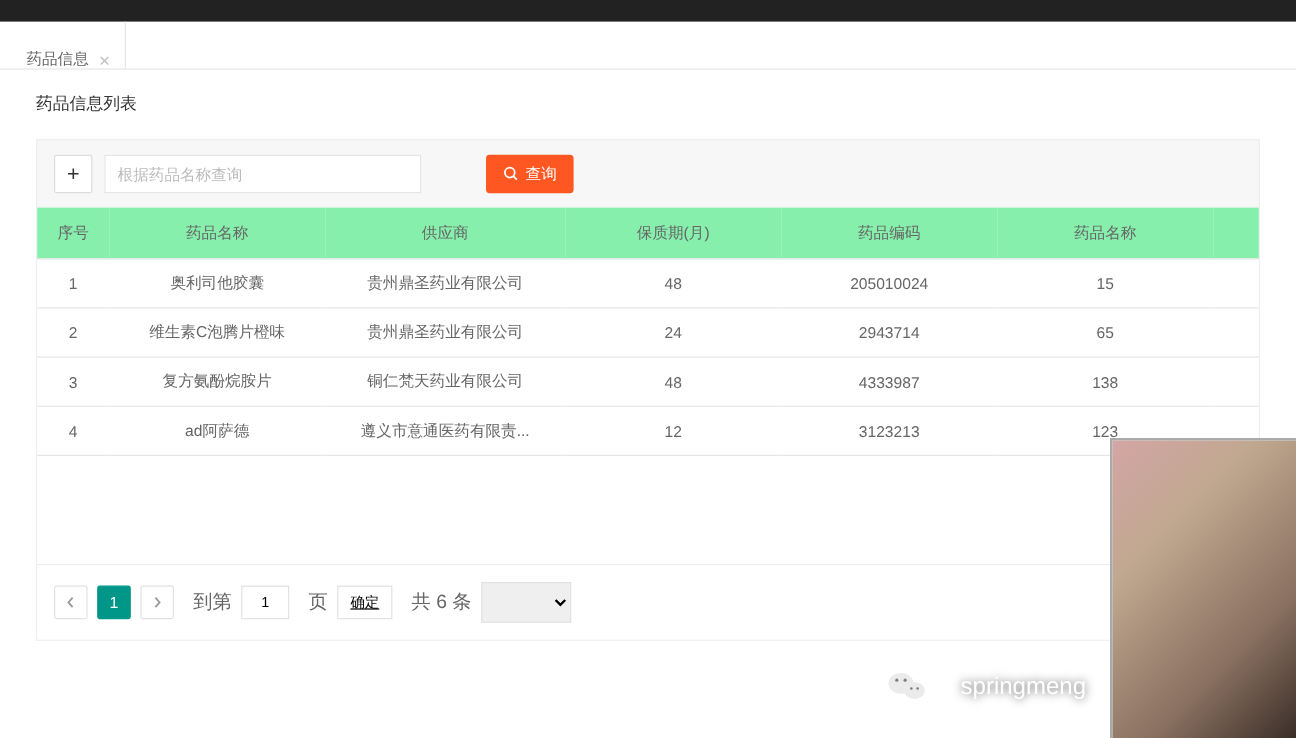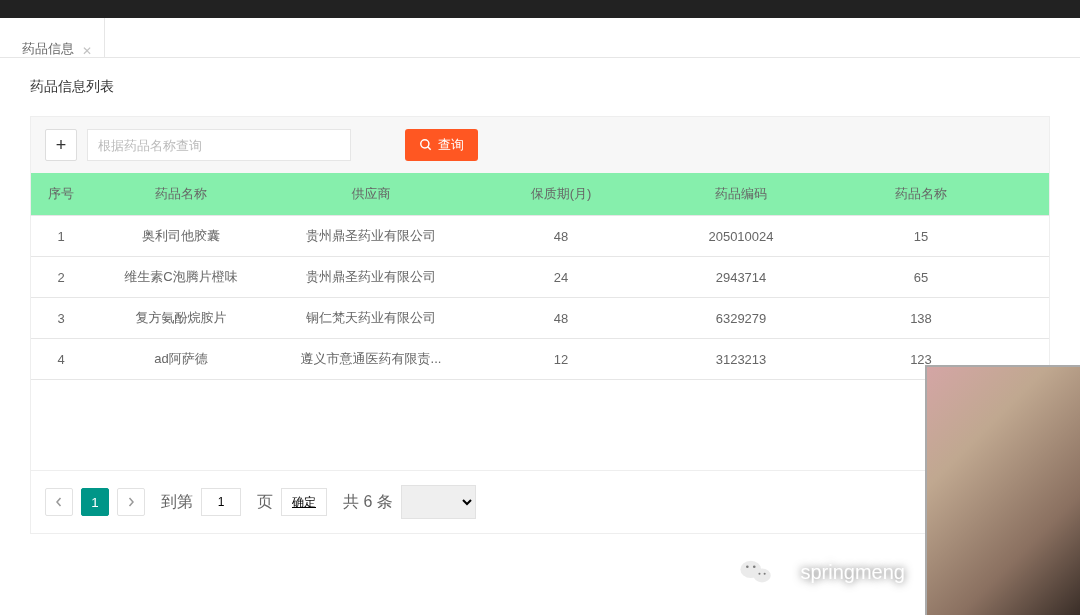--- a/index.html
+++ b/index.html
@@ -105,21 +105,21 @@
             <td>24</td>
             <td>2943714</td>
             <td>65</td>
             <td></td>
           </tr>
           <tr>
             <td>3</td>
             <td>复方氨酚烷胺片</td>
             <td>铜仁梵天药业有限公司</td>
             <td>48</td>
-            <td>6329279</td>
+            <td>4333987</td>
             <td>138</td>
             <td></td>
           </tr>
           <tr>
             <td>4</td>
             <td>ad阿萨德</td>
             <td>遵义市意通医药有限责...</td>
             <td>12</td>
             <td>3123213</td>
             <td>123</td>

